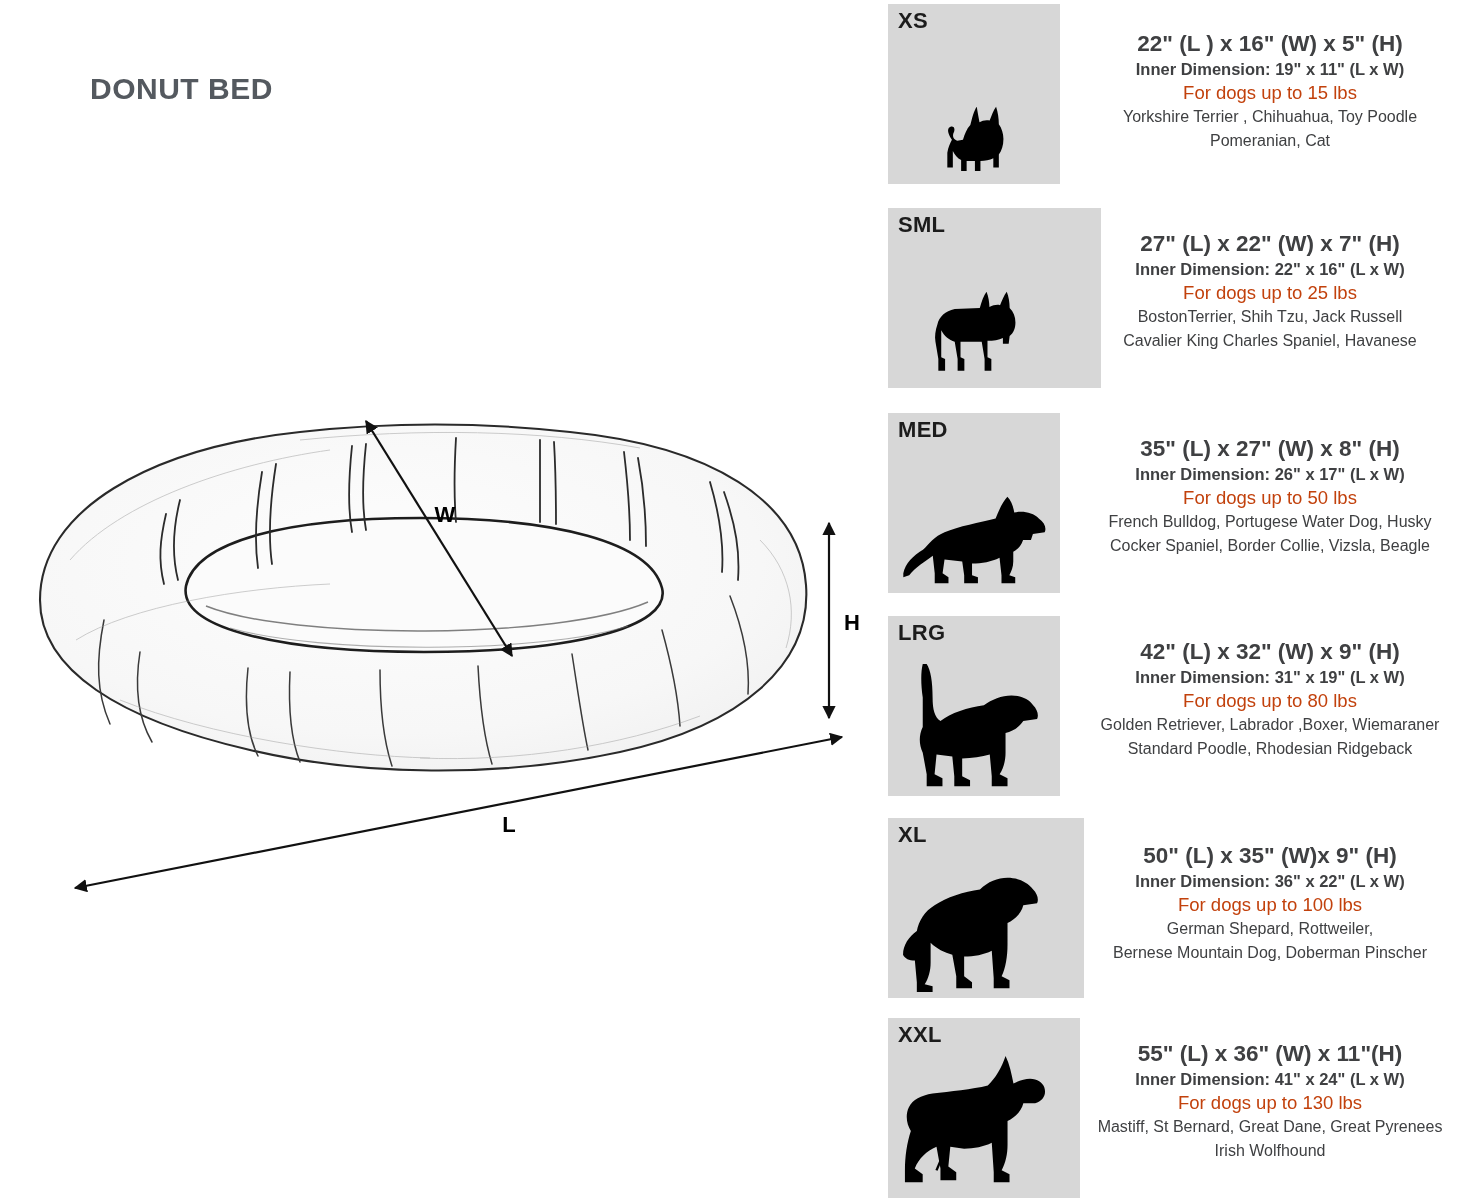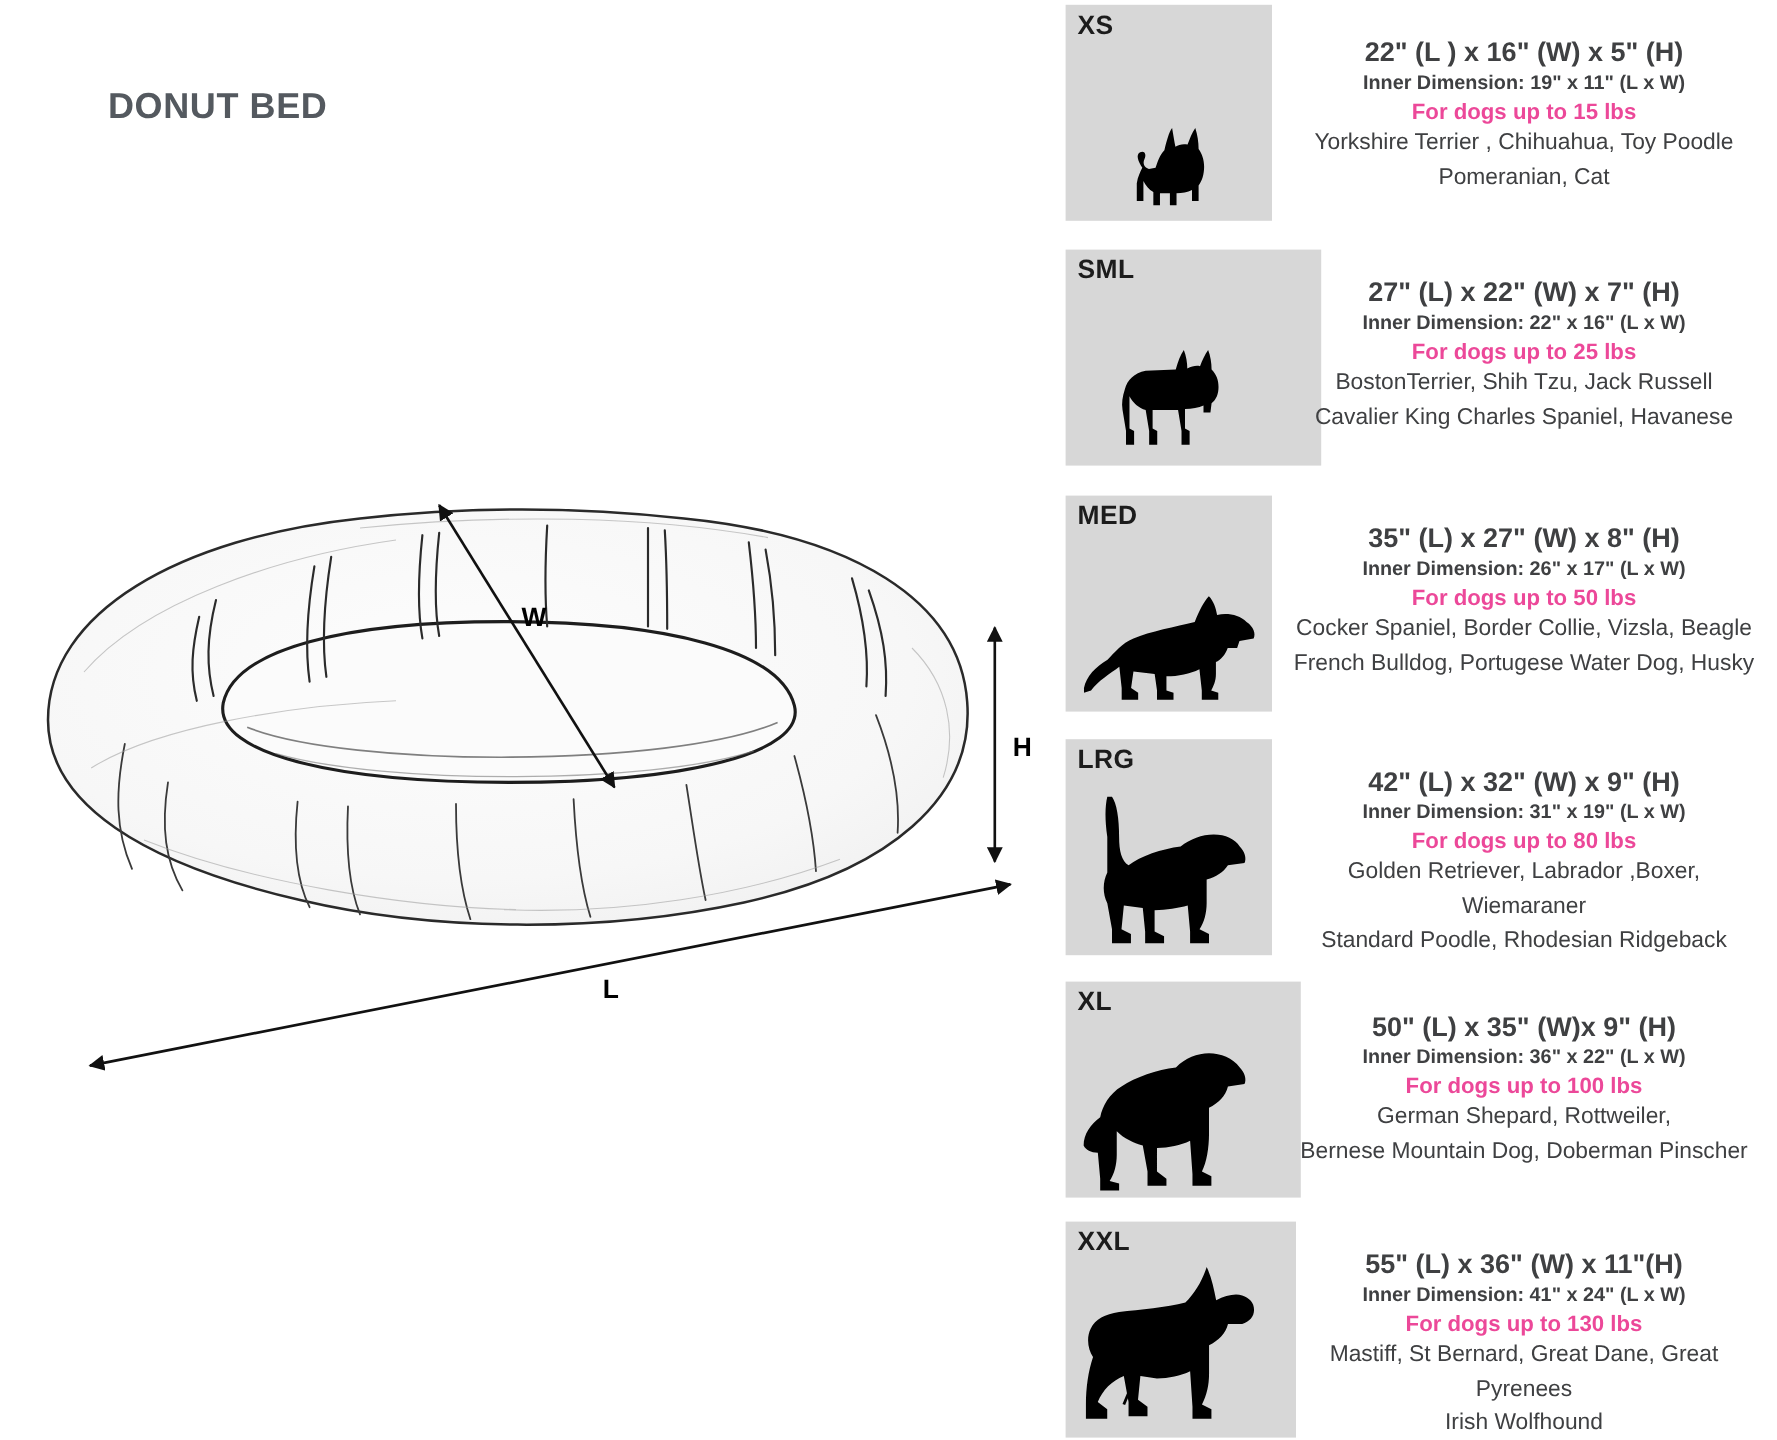--- a/index.html
+++ b/index.html
@@ -95,26 +95,26 @@
     white-space: nowrap;
   }
   .desc .inner {
     font-size: 16.5px;
     font-weight: bold;
     color: #3f4042;
     line-height: 1.38;
   }
   .desc .weight {
     font-size: 18.5px;
-    font-weight: bold;
-    color: #ec4899;
+    font-weight: normal;
+    color: #c2410c;
     line-height: 1.34;
   }
   .desc .breeds {
-    font-size: 19px;
+    font-size: 16px;
     font-weight: normal;
     color: #3f4042;
     line-height: 1.50;
   }
 </style>
 </head>
 <body>
 
 <div id="illustration-panel">
 
@@ -273,22 +273,22 @@
                    C104 78,94 80,84 80 L84 92 L90 94 L90 100 L76 100 L76 92 L74 78
                    L56 76 L54 90 L60 94 L60 100 L46 100 L46 90 L44 72
                    C36 78,26 84,20 92 L14 94 Z"></path>
         </g>
       </svg>
     </div>
     <div class="desc" style="top:22px;">
       <div class="dim">35" (L) x 27" (W) x 8" (H)</div>
       <div class="inner">Inner Dimension: 26" x 17" (L x W)</div>
       <div class="weight">For dogs up to 50 lbs</div>
+      <div class="breeds">French Bulldog, Portugese Water Dog, Husky</div>
       <div class="breeds">Cocker Spaniel, Border Collie, Vizsla, Beagle</div>
-      <div class="breeds">French Bulldog, Portugese Water Dog, Husky</div>
     </div>
   </div>
 
   <div class="size-row" style="top:616px; height:180px;">
     <div class="swatch" style="height:180px;">
       <div class="swatch-label">LRG</div>
       <svg class="dog-art" viewBox="0 0 172 140" height="138" xmlns="http://www.w3.org/2000/svg">
         <g fill="#000000">
           <path d="M38 6 C42 12,44 24,44 40 C44 52,46 60,52 64
                    C62 56,80 50,96 48 C104 42,114 38,124 38

